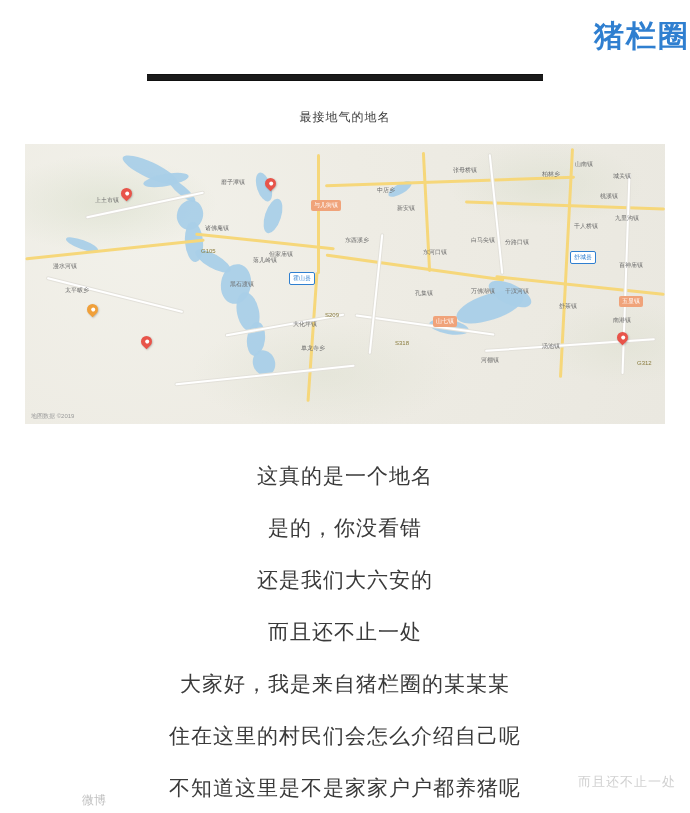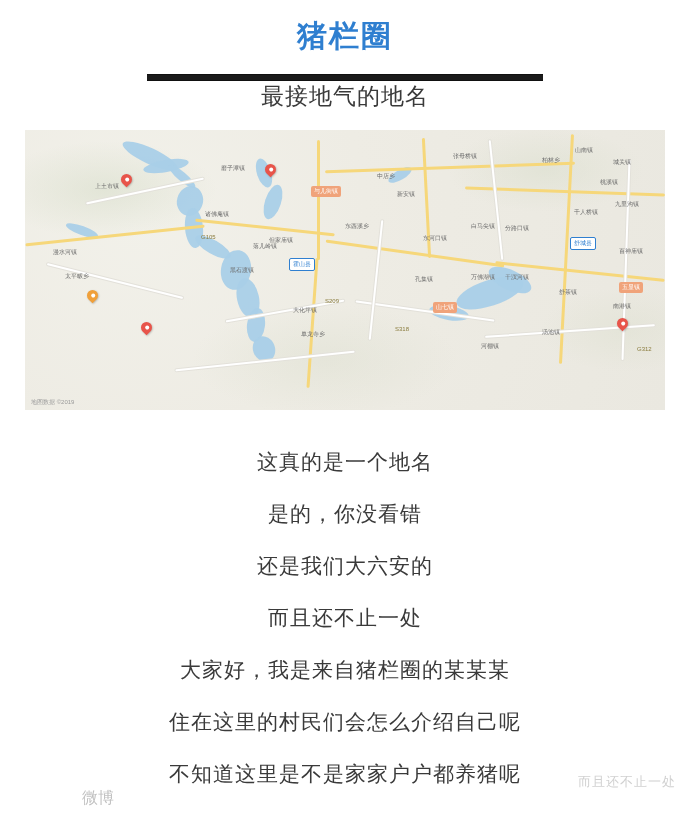--- a/index.html
+++ b/index.html
@@ -14,21 +14,21 @@
     overflow: hidden;
     position: relative;
   }
   .page {
     width: 690px;
     height: 813px;
     position: relative;
     background: #ffffff;
   }
   .title {
-    text-align: center;
+    text-align: right;
     color: #2f7fd0;
     font-size: 30px;
     font-weight: bold;
     letter-spacing: 2px;
     padding-top: 16px;
     line-height: 40px;
     font-family: "Liberation Sans", sans-serif;
   }
   .divider-wrap {
     display: flex;
@@ -38,21 +38,22 @@
   .divider {
     width: 396px;
     height: 5px;
     background: #1b1b1b;
     border-top: 1px solid #111;
     border-bottom: 1px solid #111;
   }
   .subtitle {
     text-align: center;
     color: #3a3a3a;
-    font-size: 23px;
+    font-size: 12px;
+    margin-top: 28px;
     letter-spacing: 1px;
   }
   .map-wrap {
     margin-top: 18px;
     width: 640px;
     height: 280px;
     margin-left: 25px;
     position: relative;
     overflow: hidden;
     background: #eceae3;
@@ -160,21 +161,21 @@
     right: 14px;
     bottom: 22px;
     font-size: 13px;
     color: rgba(150,150,150,.45);
     letter-spacing: 1px;
   }
   .weibo-mark {
     position: absolute;
     left: 82px;
     bottom: 4px;
-    font-size: 16px;
+    font-size: 12px;
     color: rgba(140,140,140,.55);
   }
 </style>
 </head>
 <body>
 
 <div class="page">
 
   <div class="title">猪栏圈</div>
 

